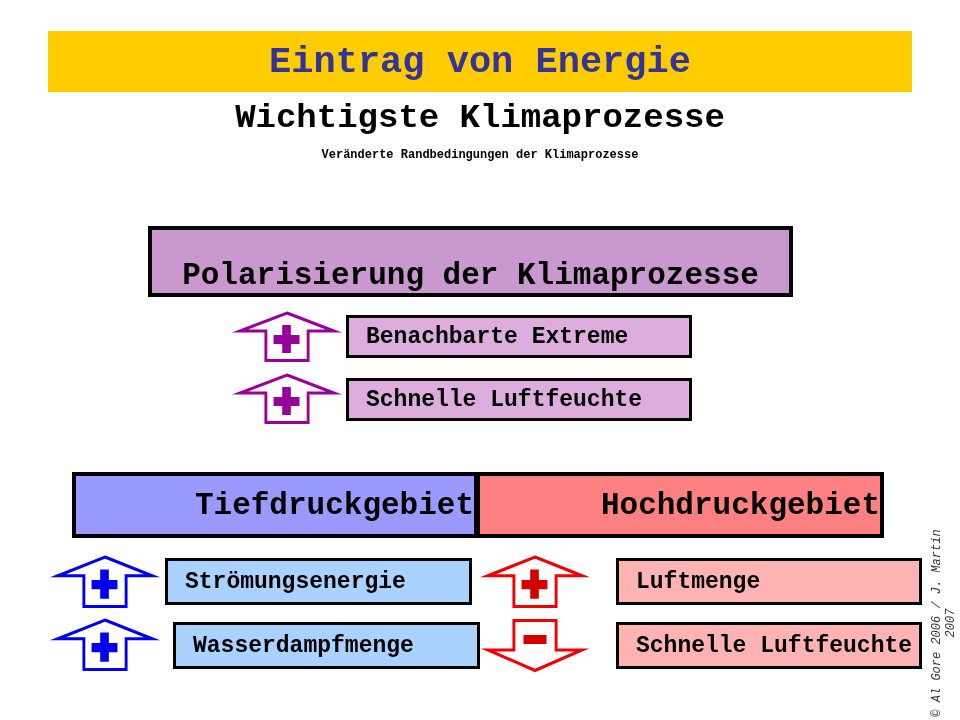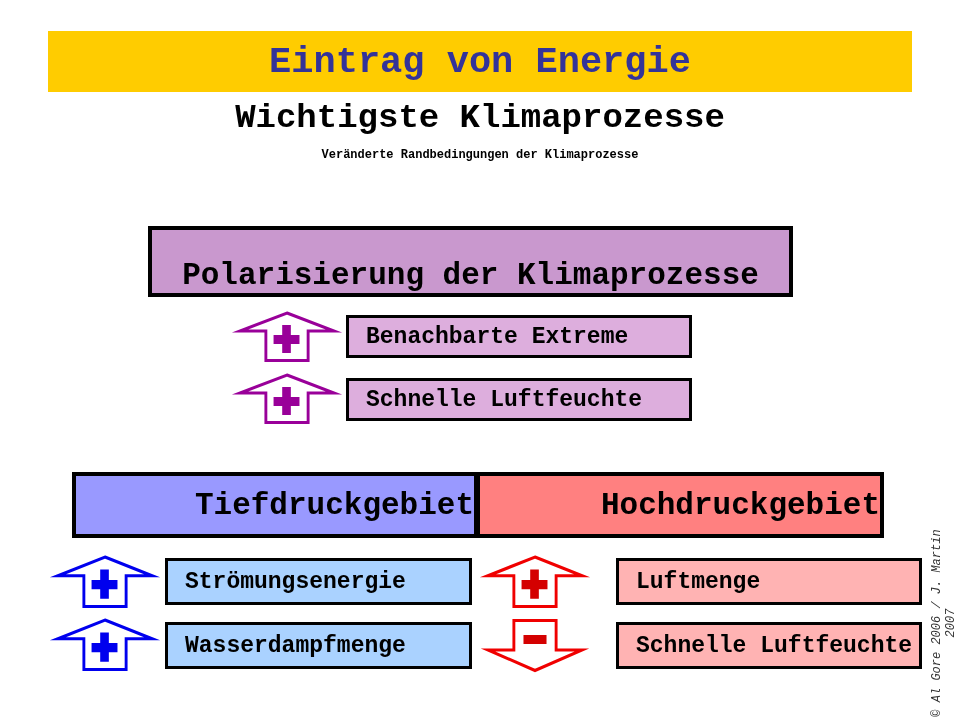--- a/index.html
+++ b/index.html
@@ -35,21 +35,21 @@
 
   
   .item-box {
     position:absolute; box-sizing:border-box; border:3px solid #000000;
     display:flex; align-items:center; font-weight:bold; font-size:23px;
     padding-left:17px;
   }
   .purple-item { left:346px; width:346px; height:43px; background:var(--polar-item-fill); }
   .pi1 { top:315px; } .pi2 { top:378px; }
   .blue-item { left:165px; width:307px; height:47px; background:var(--blue-item-fill); }
-  .bi1 { top:558px; } .bi2 { top:622px; }
+  .bi1 { top:558px; } .bi2 { top:622px;margin-left:8px; }
   .pink-item { left:616px; width:306px; height:47px; background:var(--pink-item-fill); }
   .ri1 { top:558px; } .ri2 { top:622px; }
 
   
   .arrow { position:absolute; width:96px; }
   .arrow svg { width:100%; height:100%; display:block; overflow:visible; }
   .arrow.purple { color:var(--arrow-purple); }
   .arrow.blue   { color:var(--arrow-blue); }
   .arrow.red    { color:var(--arrow-red); }
   .arrow.red .sign { fill:var(--arrow-red-sign); }

